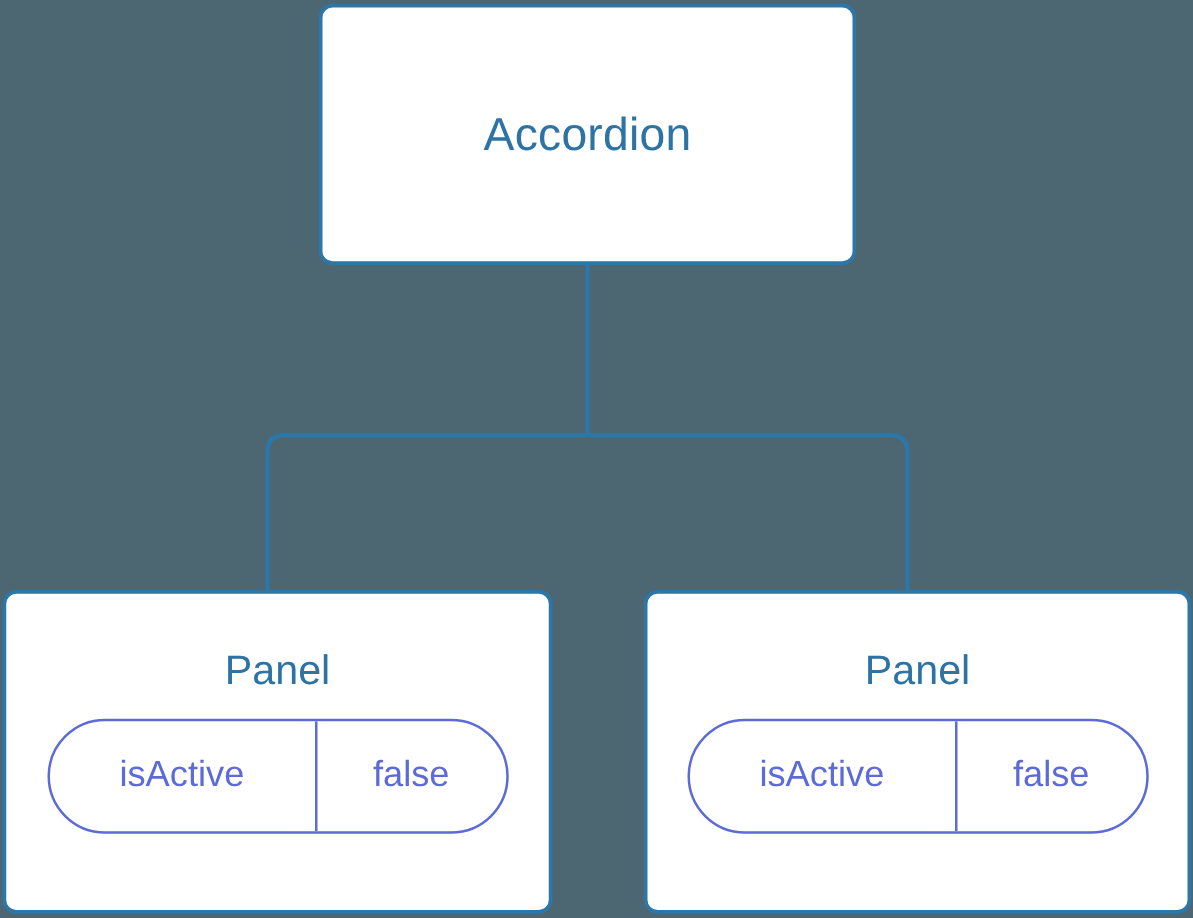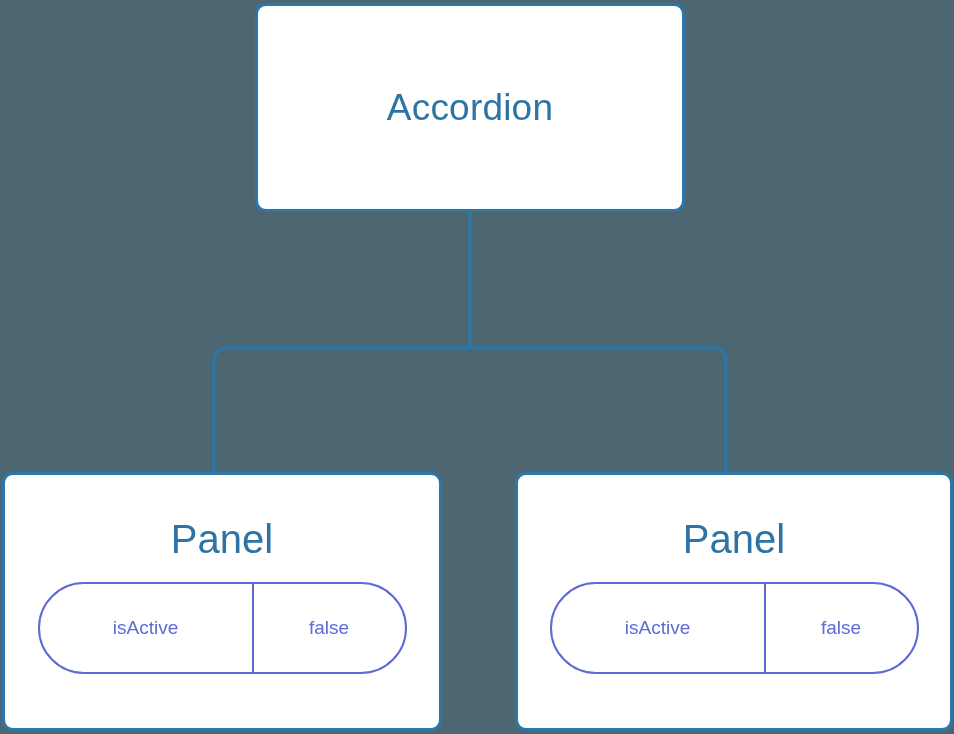--- a/index.html
+++ b/index.html
@@ -70,21 +70,21 @@
     height: 259px;
   }
   #panel-right {
     left: 515px;
     top: 472px;
     width: 438px;
     height: 259px;
   }
   .panel-title {
     color: #2d74a4;
-    font-size: 40px;
+    font-size: 33px;
     font-weight: 400;
     line-height: 1;
     margin-bottom: 23px;
   }
 
   
   .state-pill {
     display: flex;
     align-items: stretch;
     border: 2px solid #5c6bd6;
@@ -93,21 +93,21 @@
     box-sizing: border-box;
     overflow: hidden;
     background: transparent;
   }
   .pill-key,
   .pill-val {
     display: flex;
     align-items: center;
     justify-content: center;
     color: #5c6bd6;
-    font-size: 19px;
+    font-size: 29px;
     line-height: 1;
     box-sizing: border-box;
   }
   .pill-key {
     width: 214px;
     border-right: 2px solid #5c6bd6;
     padding-bottom: 2px;
   }
   .pill-val {
     width: 151px;

